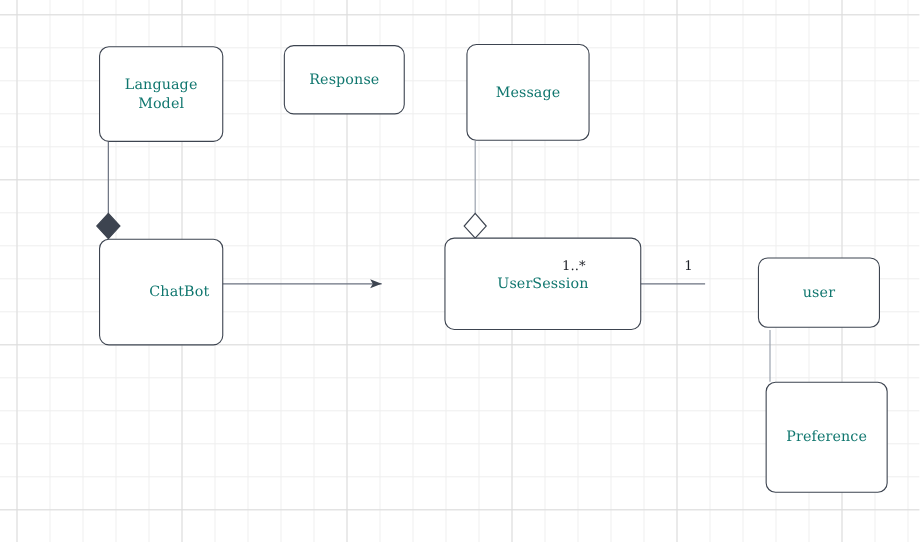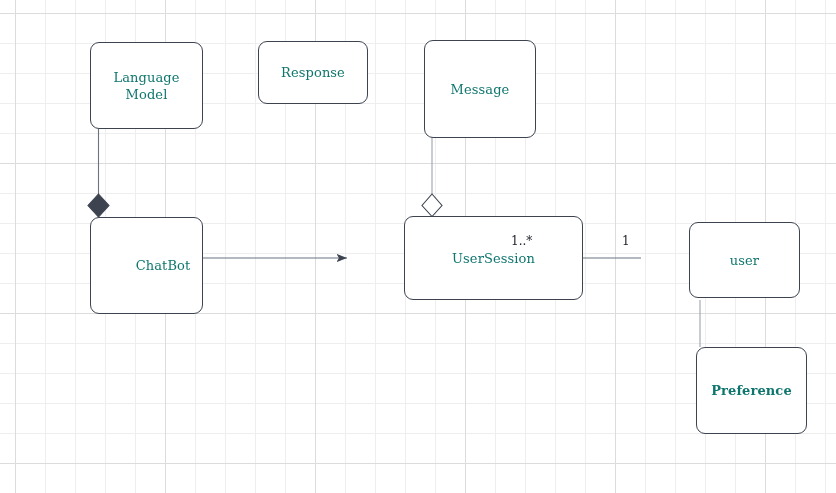--- a/index.html
+++ b/index.html
@@ -113,37 +113,37 @@
     <span>
       <span>Language</span><br>
       <span>Model</span>
     </span>
   </div>
 
   <div class="node" style="left:210px; top:41px; width:110px; height:63px;">
     <span>Response</span>
   </div>
 
-  <div class="node" style="left:376px; top:40px; width:112px; height:98px;">
+  <div class="node" style="left:376px; top:40px; width:112px; height:88px;">
     <span>Message</span>
   </div>
 
   <div class="node" style="left:42px; top:217px; width:113px; height:97px;padding-left:33px;">
     <span>ChatBot</span>
   </div>
 
   <div class="node" style="left:356px; top:216px; width:179px; height:84px;">
     <span>UserSession</span>
   </div>
 
-  <div class="node" style="left:641px; top:222px; width:111px; height:76px;">
+  <div class="node" style="left:641px; top:234px; width:111px; height:64px;">
     <span>user</span>
   </div>
 
-  <div class="node" style="left:648px; top:347px; width:111px; height:87px;font-weight:bold;">
+  <div class="node" style="left:648px; top:347px; width:111px; height:101px;">
     <span>Preference</span>
   </div>
 
   <span class="mult" style="left:511px; top:235px;">1..*</span>
 
   <span class="mult" style="left:622px; top:235px;">1</span>
 
 </div>
 
 </body></html>

